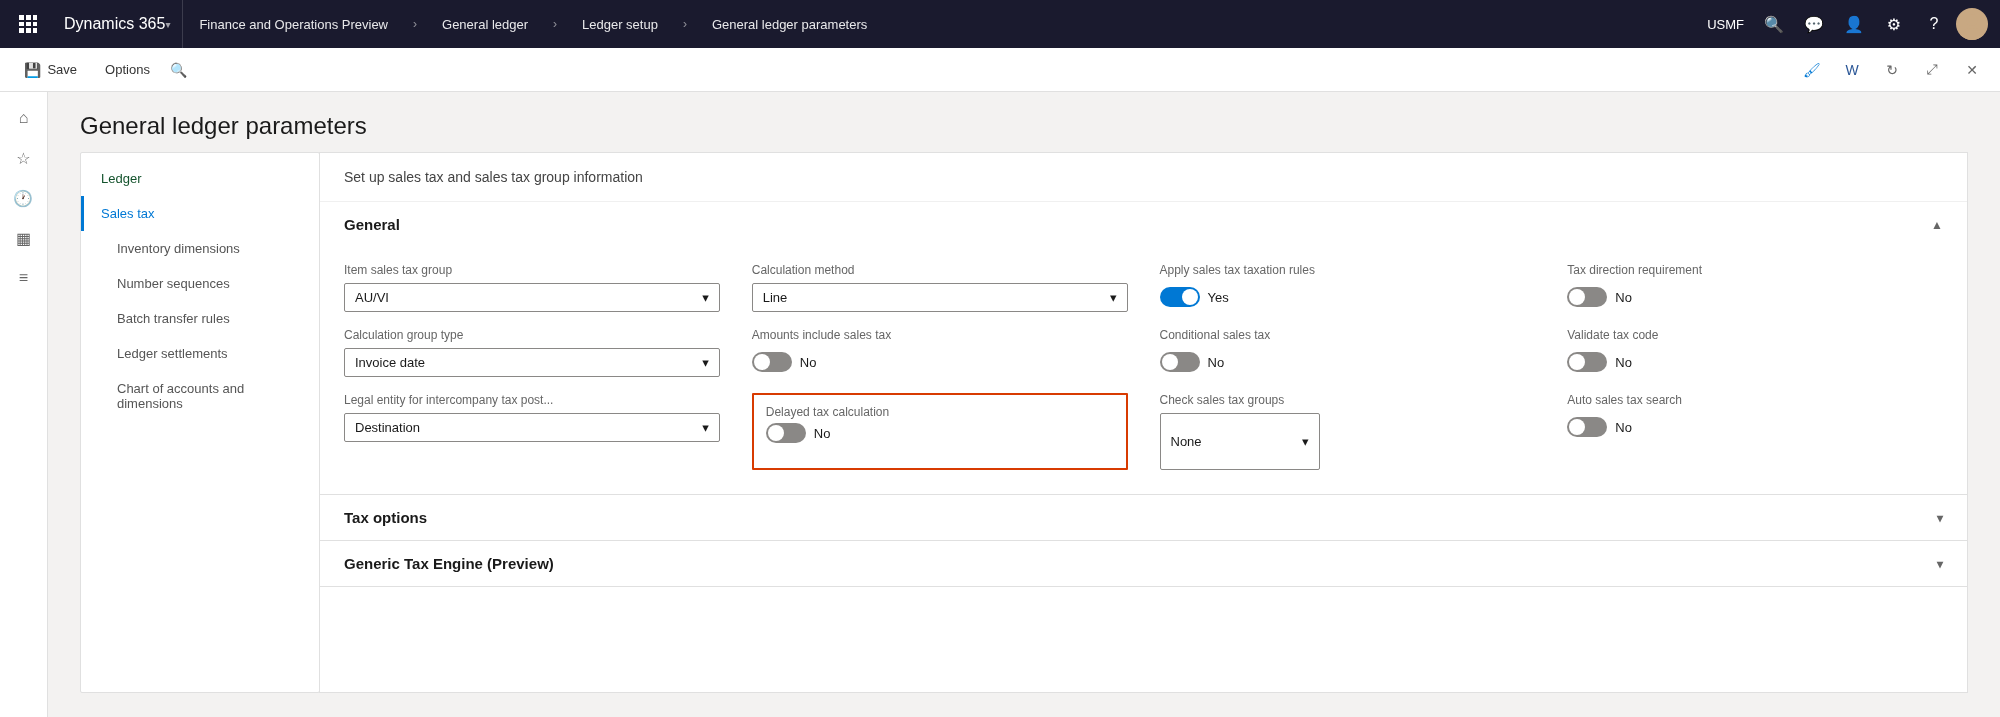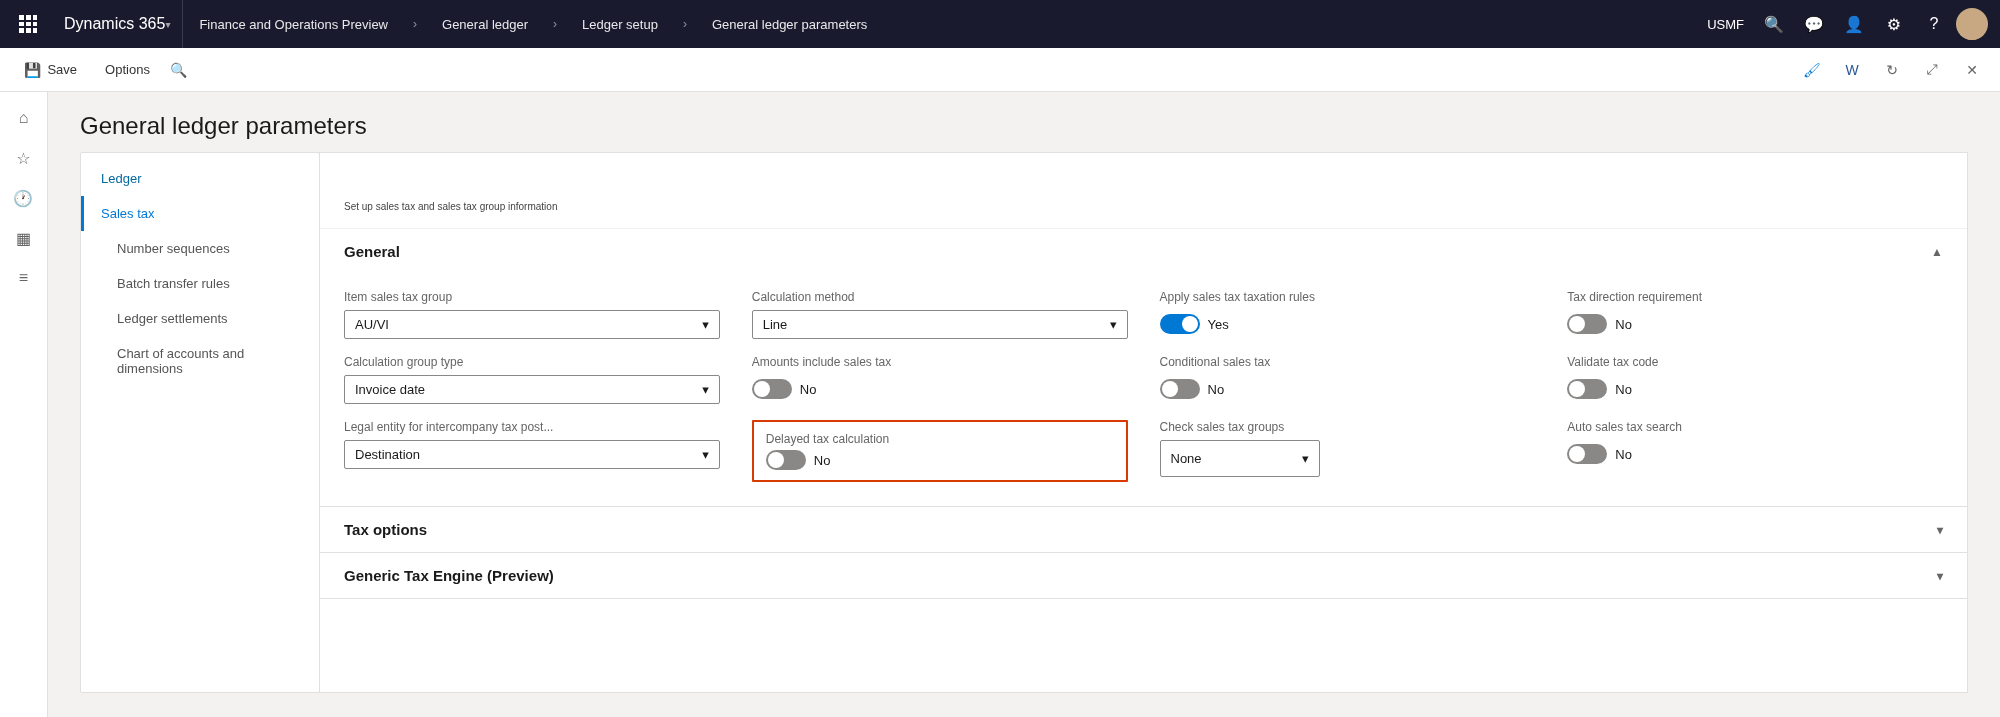--- a/index.html
+++ b/index.html
@@ -117,21 +117,21 @@
     
     .left-nav {
       width: 240px; min-width: 240px;
       background: white;
       border: 1px solid #e0e0e0;
       border-radius: 2px;
       padding: 8px 0;
     }
     .left-nav-item {
       padding: 10px 20px;
-      font-size: 13px; color: #0369a1;
+      font-size: 13px; color: #14532d;
       cursor: pointer;
     }
     .left-nav-item.active {
       color: #0078d4;
       border-left: 3px solid #0078d4;
       padding-left: 17px;
       font-weight: 500;
       background: white;
     }
     .left-nav-item.sub {
@@ -144,23 +144,22 @@
       flex: 1;
       background: white;
       border: 1px solid #e0e0e0;
       margin-left: -1px;
       overflow-y: auto;
     }
 
     
     .section-header {
       padding: 16px 24px;
-      font-size: 10px; color: #444;
+      font-size: 14px; color: #444;
       border-bottom: 1px solid #f0f0f0;
-      margin-top: 32px;
     }
     .collapsible-section {
       border-bottom: 1px solid #e0e0e0;
     }
     .collapsible-header {
       display: flex; align-items: center; justify-content: space-between;
       padding: 14px 24px;
       cursor: pointer;
       font-size: 15px; font-weight: 700; color: #1a1a1a;
     }
@@ -213,21 +212,21 @@
       border: 2px solid #d83b01;
       padding: 10px 12px;
       border-radius: 1px;
     }
 
     
     .form-select-wide {
       display: flex; justify-content: space-between;
       border: 1px solid #8a8886;
       border-radius: 2px;
-      padding: 10px 10px;
+      padding: 20px 10px;
       font-size: 13px; color: #1a1a1a;
       background: white;
       cursor: pointer;
       width: 160px;
     }
   </style>
 </head>
 <body>
 
 <div class="top-nav">
@@ -310,20 +309,23 @@
     <div class="page-body">
 
       <div class="left-nav">
         <div class="left-nav-item">
           <span>Ledger</span>
         </div>
         <div class="left-nav-item active">
           <span>Sales tax</span>
         </div>
         <div class="left-nav-item sub">
+          <span>Inventory dimensions</span>
+        </div>
+        <div class="left-nav-item sub">
           <span>Number sequences</span>
         </div>
         <div class="left-nav-item sub">
           <span>Batch transfer rules</span>
         </div>
         <div class="left-nav-item sub">
           <span>Ledger settlements</span>
         </div>
         <div class="left-nav-item sub">
           <span>Chart of accounts and dimensions</span>

